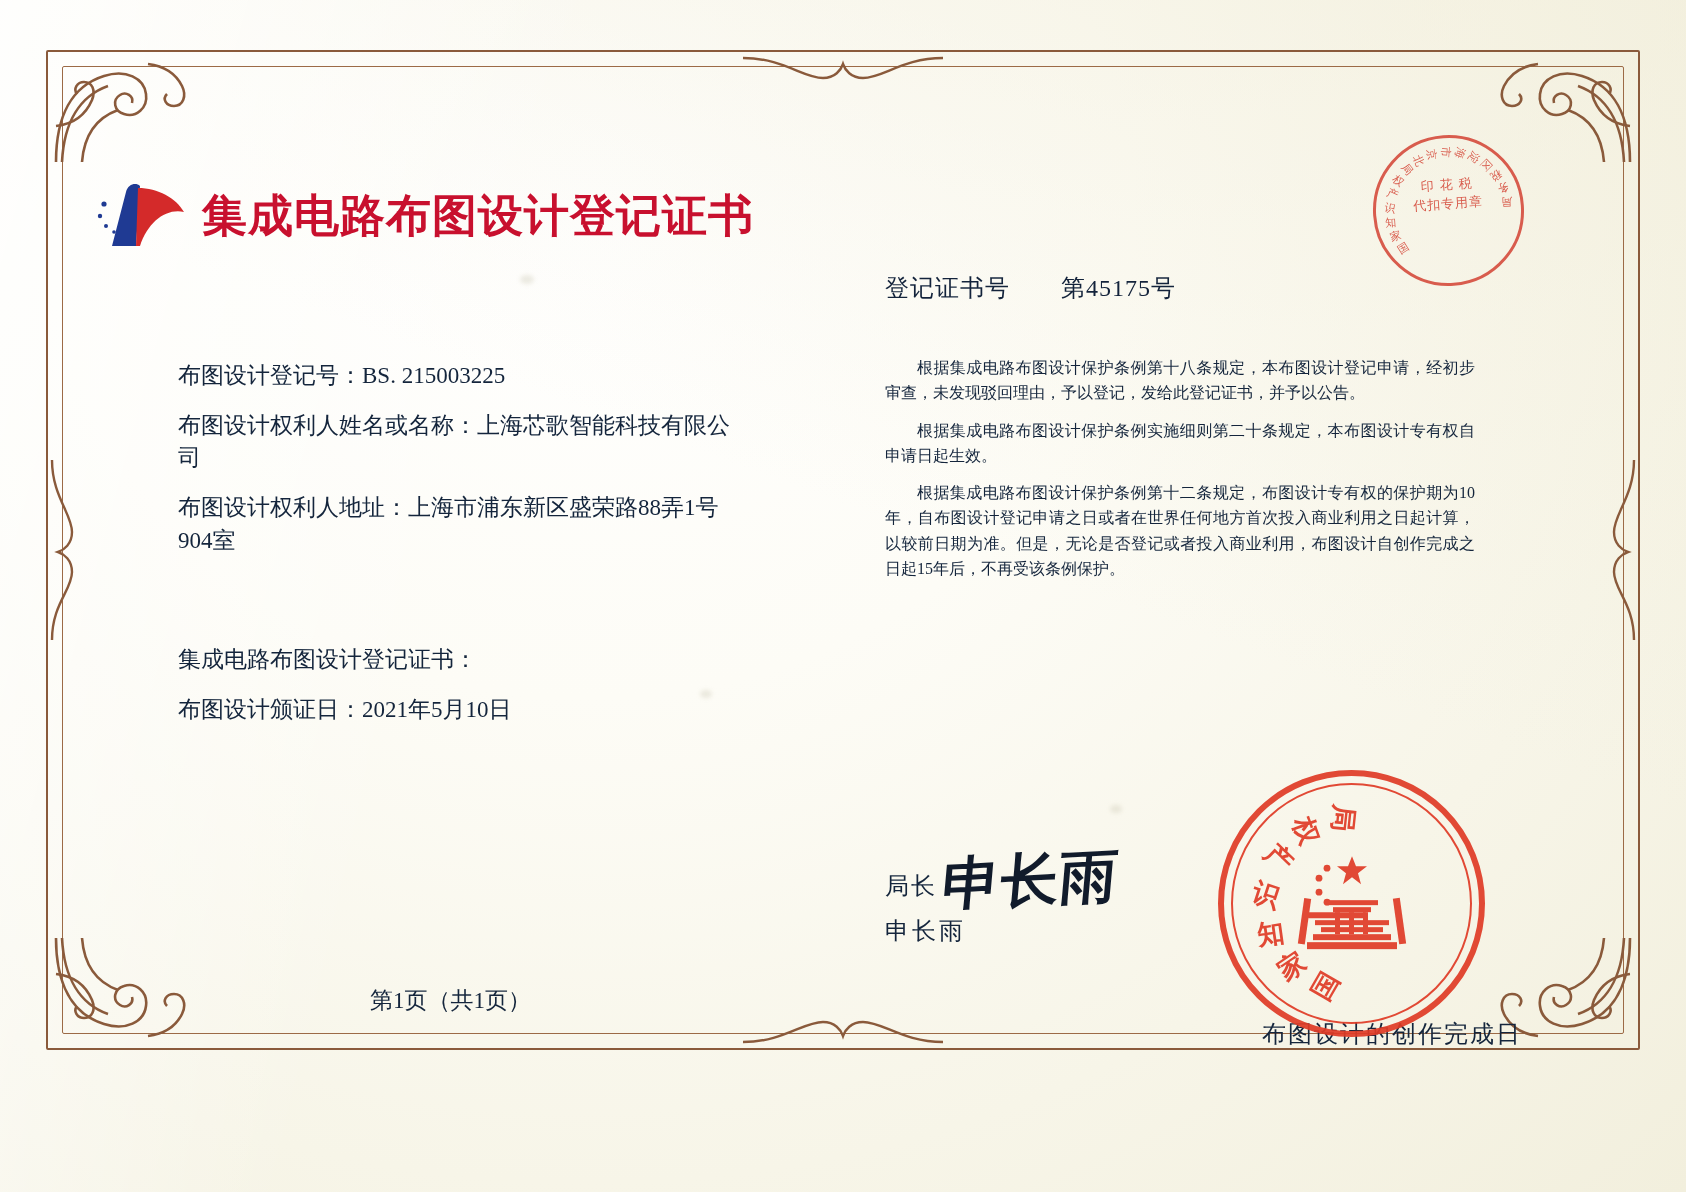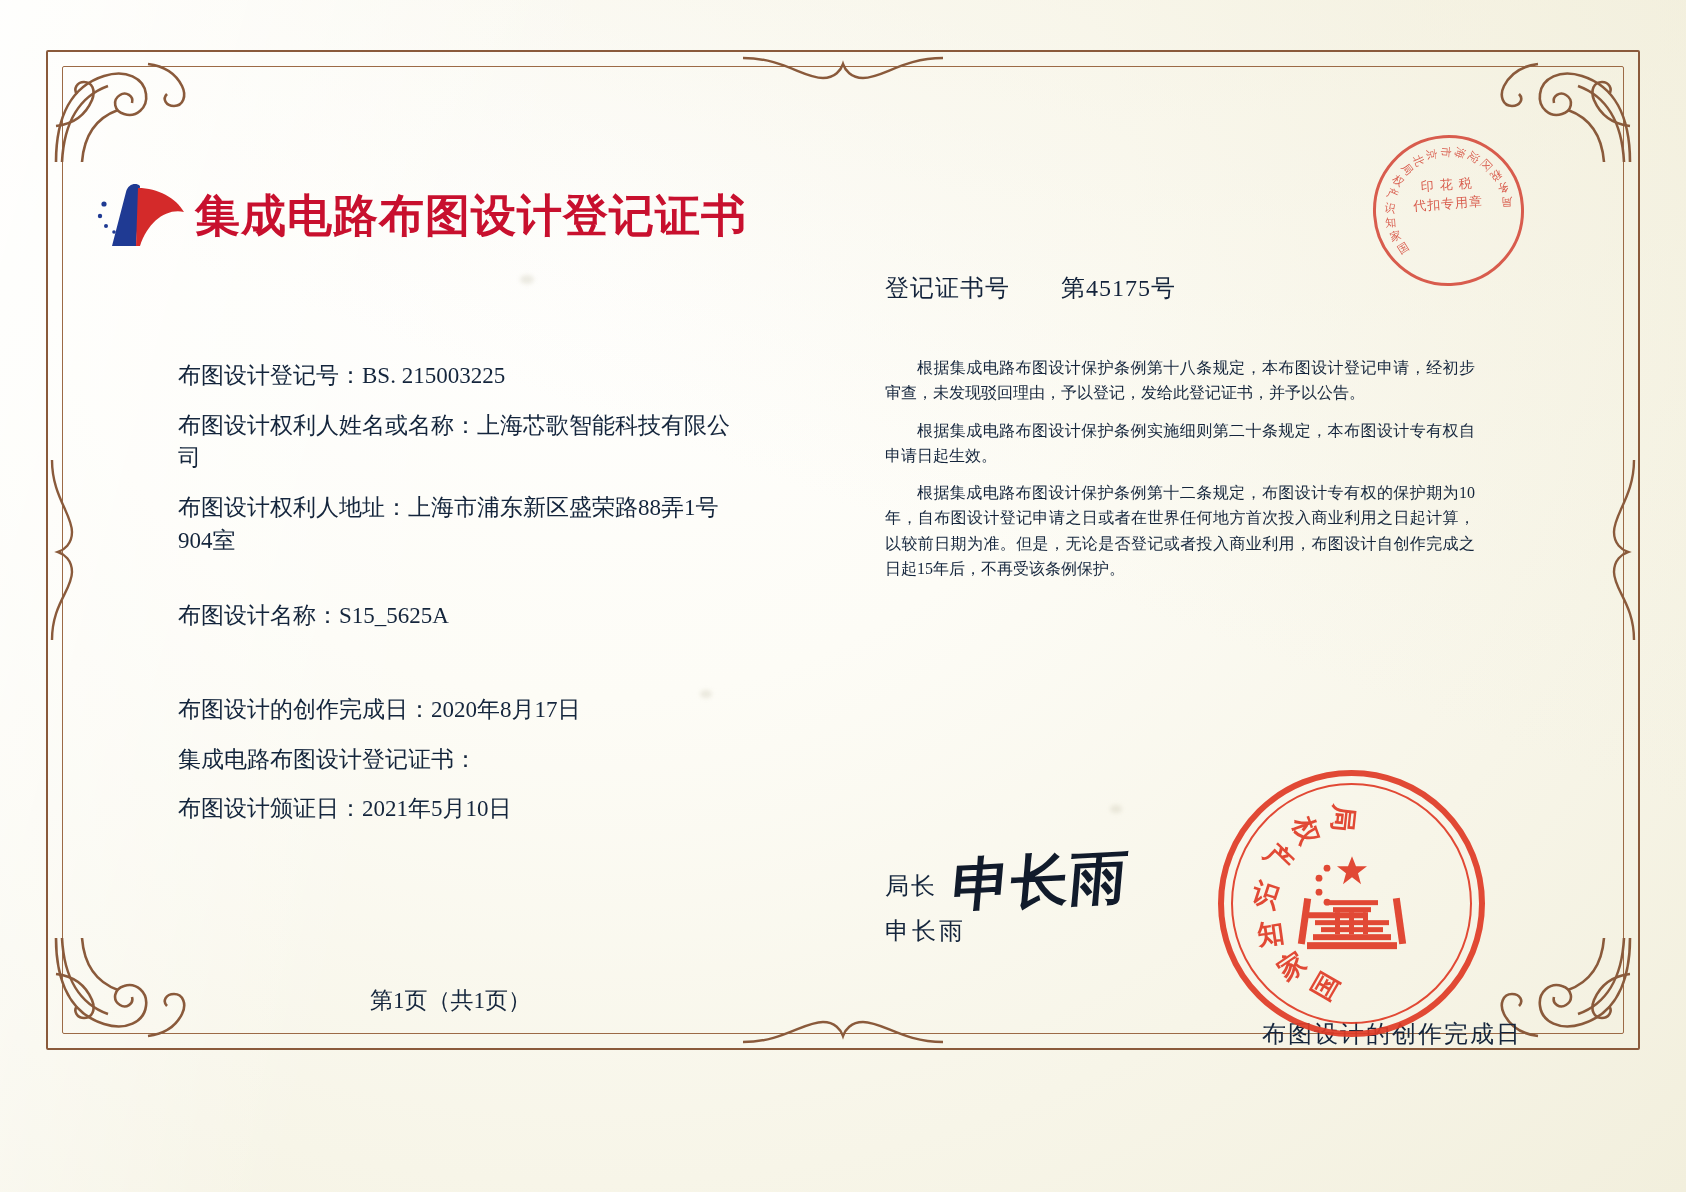--- a/index.html
+++ b/index.html
@@ -78,21 +78,21 @@
   .edge-right  { top: 50%; right: 0px;    transform: translateY(-50%) scaleX(-1); width: 36px; height: 180px; }
   .edge-orn svg { width: 100%; height: 100%; display: block; }
 
   
   .cert-title-row {
     position: absolute;
     left: 96px;
     top: 178px;
     display: flex;
     align-items: center;
-    gap: 3px;
+    gap: 10px;
   }
   .logo-mark {
     width: 96px;
     height: 74px;
     position: relative;
     flex: none;
   }
   .cert-title {
     font-family: "DejaVu Sans", sans-serif;
     font-size: 45px;
@@ -159,21 +159,21 @@
 
   
   .sign-block {
     position: absolute;
     left: 885px;
     top: 866px;
     color: #14253c;
     font-size: 24px;
     line-height: 1.7;
   }
-  .sign-row { display: flex; align-items: flex-end; gap: 16px; }
+  .sign-row { display: flex; align-items: center; gap: 6px; }
   .sign-label { letter-spacing: 2px; }
   .handwriting {
     font-family: "DejaVu Serif", serif;
     font-size: 58px;
     color: #111b2b;
     line-height: 0.9;
     transform: skewX(-8deg) rotate(-3deg);
     margin-top: -12px;
     white-space: nowrap;
     font-weight: 600;
@@ -364,27 +364,21 @@
     <div class="field">
       <span class="lbl">布图设计登记号：</span><span class="val">BS. 215003225</span>
     </div>
     <div class="field">
       <span class="lbl">布图设计权利人姓名或名称：</span><span class="val">上海芯歌智能科技有限公司</span>
     </div>
     <div class="field">
       <span class="lbl">布图设计权利人地址：</span><span class="val">上海市浦东新区盛荣路88弄1号904室</span>
     </div>
     <div class="gap-md"></div>
-    <div class="field">
-      <span class="lbl">布图设计名称：</span><span class="val">S15_5625A</span>
-    </div>
     <div class="gap-lg"></div>
-    <div class="field">
-      <span class="lbl">布图设计的创作完成日：</span><span class="val">2020年8月17日</span>
-    </div>
     <div class="field">
       <span class="lbl">集成电路布图设计登记证书：</span><span class="val"></span>
     </div>
     <div class="field">
       <span class="lbl">布图设计颁证日：</span><span class="val">2021年5月10日</span>
     </div>
   </div>
 
   <div class="page-no">第1页（共1页）</div>
 

